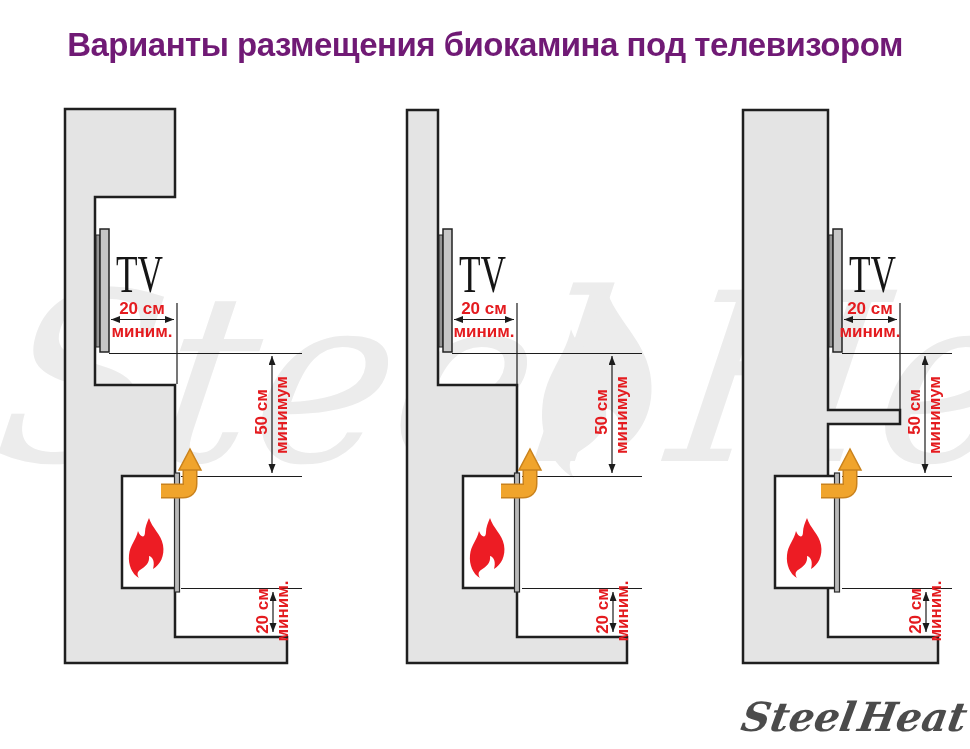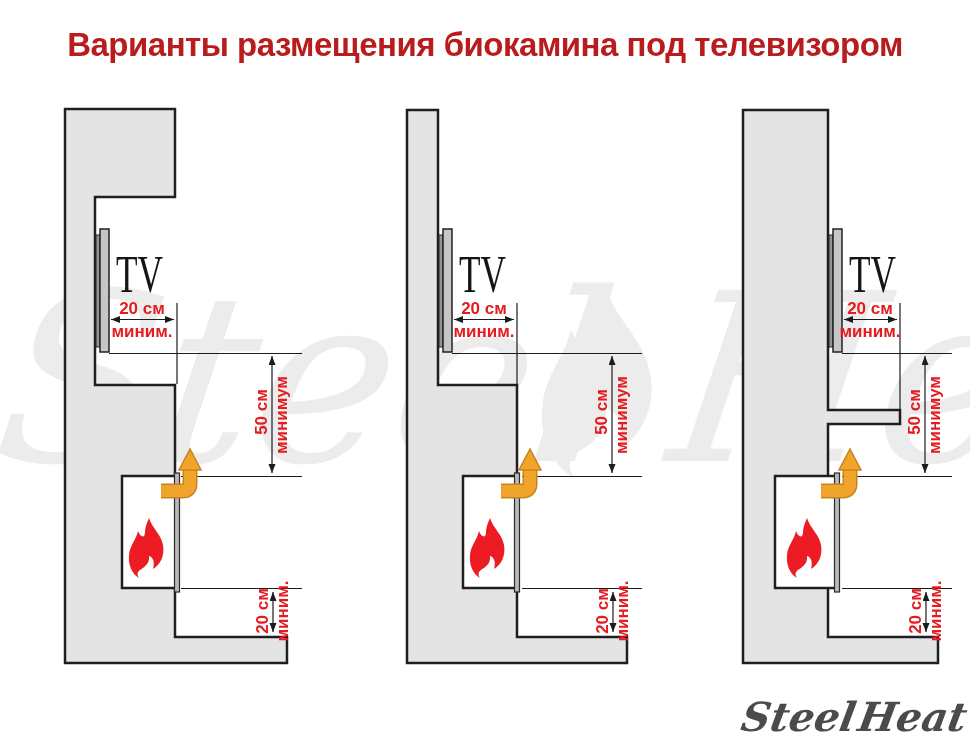--- a/index.html
+++ b/index.html
@@ -1,19 +1,19 @@
 <!DOCTYPE html>
 <html><head>
 <meta charset="utf-8">
 <style>
   html,body{margin:0;padding:0;background:#fff;}
   .canvas{position:relative;width:970px;height:749px;background:#ffffff;overflow:hidden;
           font-family:"Liberation Sans",sans-serif;}
   .title{position:absolute;top:26px;left:0;width:970px;text-align:center;
-         font-size:33px;font-weight:bold;color:#b91c1c;letter-spacing:-0.5px;z-index:3;}
+         font-size:33px;font-weight:bold;color:#701a75;letter-spacing:-0.5px;z-index:3;}
   .watermark{position:absolute;inset:0;z-index:0;}
   .wm-text{position:absolute;font-family:"DejaVu Serif",serif;font-style:italic;
            color:#ececec;font-size:235px;line-height:1;transform:skewX(-8deg);
            white-space:nowrap;}
   .wm-steel{left:2px;top:262px;}
   .wm-heat{left:676px;top:262px;}
   .wm-flame{position:absolute;left:532px;top:288px;}
   .diagram-layer{position:absolute;inset:0;z-index:1;}
   .logo{position:absolute;top:688px;left:742px;width:220px;height:58px;z-index:3;
         display:flex;align-items:center;}

